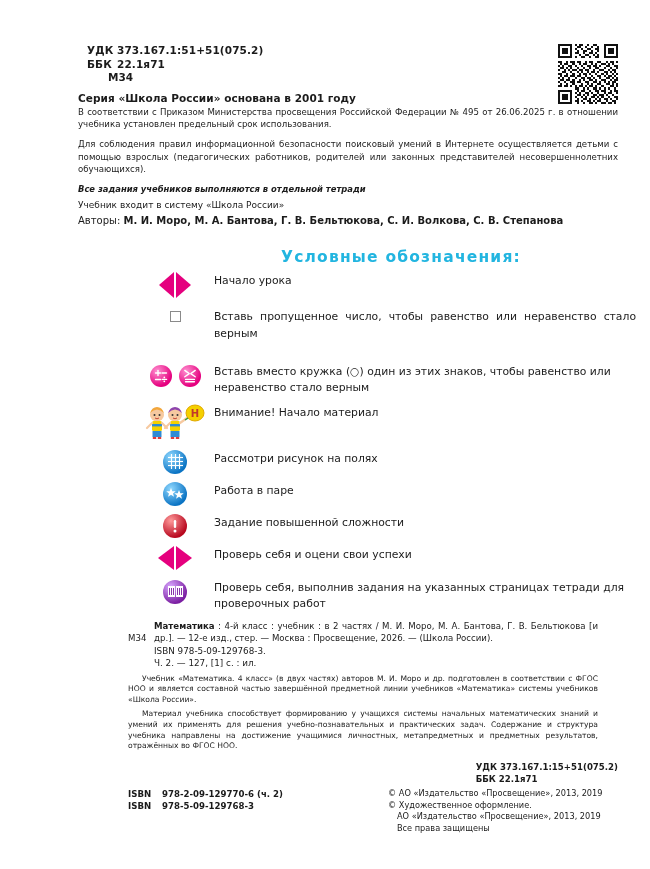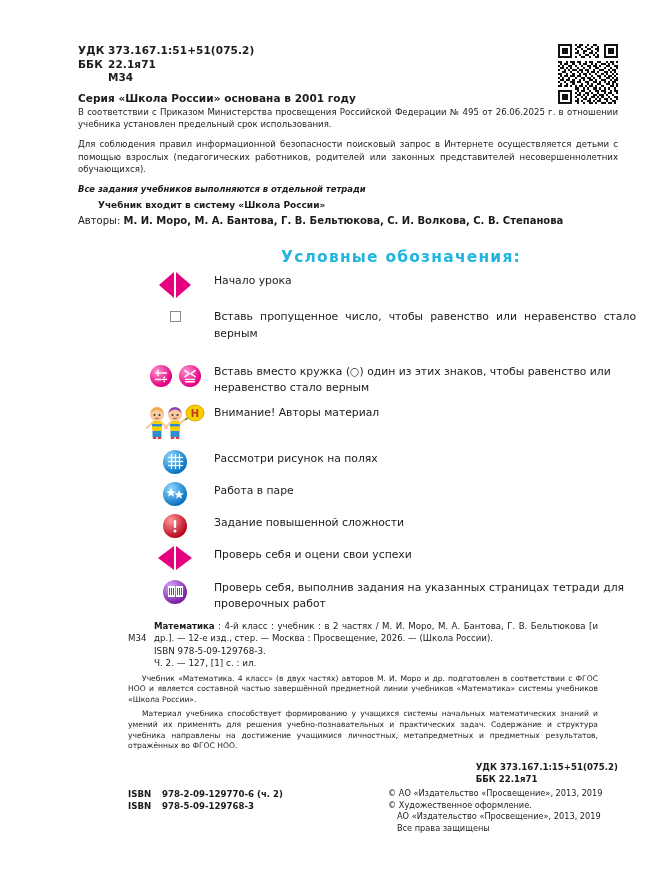--- a/index.html
+++ b/index.html
@@ -9,36 +9,36 @@
     background: #ffffff;
     font-family: "DejaVu Sans", "Liberation Sans", sans-serif;
     color: #1b1b1b;
     position: relative;
     overflow: hidden;
   }
   .page { position:absolute; left:0; top:0; width:650px; height:869px; }
 
   
   .top-block { position:absolute; left:78px; top:44px; width:500px; }
-  .class-row { display:flex; font-size:10.5px; line-height:13.5px; font-weight:700; letter-spacing:.1px;}
+  .class-row { display:flex; font-size:10.5px; line-height:13.5px; font-weight:700; letter-spacing:.1px;margin-left:9px;}
   .class-key { width:30px; flex:0 0 30px; }
   .class-val { white-space:pre; }
   .class-sub { margin-left:30px; font-size:10.5px; line-height:13.5px; font-weight:700; }
   .series-line { margin-top:7px; font-size:10.5px; font-weight:700; letter-spacing:.05px; }
 
   
   .qr { position:absolute; right:32px; top:44px; width:60px; height:60px; }
   .qr svg { display:block; }
 
   
   .para-block { position:absolute; left:78px; top:106px; width:540px; }
   .para { font-size:8.6px; line-height:12.2px; text-align:justify; margin-bottom:8px; }
   .para:last-child { margin-bottom:0; }
   .note-italic { font-size:8.4px; font-weight:700; font-style:italic; line-height:12px; margin-bottom:4px; }
-  .note-bold { font-size:9px; font-weight:700; line-height:12px; margin-bottom:3px;margin-left:20px;}
+  .note-bold { font-size:9px; font-weight:400; line-height:12px; margin-bottom:3px;}
   .authors { font-size:10px; line-height:14px; }
   .authors b { font-weight:700; }
 
   
   .legend-title {
     position:absolute; left:16px; top:248px; width:650px;
     text-align:center; padding-left:120px;
     color:#22b5e0; font-weight:700; font-size:15.5px; letter-spacing:1.2px;
   }
   .legend { position:absolute; left:136px; top:272px; width:500px; }
@@ -338,21 +338,21 @@
           <rect x="18" y="28" width="1" height="1"></rect>
           <rect x="21" y="28" width="2" height="1"></rect>
         <rect x="24" y="28" width="2" height="1"></rect>
           <rect x="27" y="28" width="1" height="1"></rect>
       </g>
     </svg>
   </div>
 
   <div class="para-block">
     <div class="para">В соответствии с Приказом Министерства просвещения Российской Федерации № 495 от 26.06.2025 г. в отношении учебника установлен предельный срок использования.</div>
-    <div class="para">Для соблюдения правил информационной безопасности поисковый запрос в Интернете осуществляется детьми с помощью взрослых (педагогических работников, родителей или законных представителей несовершеннолетних обучающихся).</div>
+    <div class="para">Для соблюдения правил информационной безопасности поисковый умений в Интернете осуществляется детьми с помощью взрослых (педагогических работников, родителей или законных представителей несовершеннолетних обучающихся).</div>
     <div class="note-italic">Все задания учебников выполняются в отдельной тетради</div>
     <div class="note-bold">Учебник входит в систему «Школа России»</div>
     <div class="authors">
       <span>Авторы:</span>
       <b>М. И. Моро, М. А. Бантова, Г. В. Бельтюкова, С. И. Волкова, С. В. Степанова</b>
     </div>
   </div>
 
   <div class="legend-title">Условные  обозначения:</div>
 
@@ -436,21 +436,21 @@
           <rect x="26.8" y="33" width="3.4" height="2" fill="#e03a3a"></rect>
           <rect x="31.8" y="33" width="3.4" height="2" fill="#e03a3a"></rect>
           <line x1="26" y1="19" x2="21" y2="24" stroke="#f6c9a0" stroke-width="2.2" stroke-linecap="round"></line>
           <line x1="36" y1="19" x2="43" y2="14" stroke="#f6c9a0" stroke-width="2.2" stroke-linecap="round"></line>
 
           <ellipse cx="51" cy="9" rx="9" ry="8" fill="#f5d000" stroke="#e0a800" stroke-width="1"></ellipse>
           <text x="51" y="13" font-size="10" font-weight="700" fill="#c0392b" text-anchor="middle" font-family="DejaVu Sans, sans-serif">Н</text>
           <line x1="44" y1="14" x2="41" y2="16" stroke="#2e9b3f" stroke-width="1.5"></line>
         </svg>
       </div>
-      <div class="leg-text">Внимание!  Авторы  материал</div>
+      <div class="leg-text">Внимание!  Начало  материал</div>
     </div>
 
     <div class="leg-row" style="margin-bottom:8px;">
       <div class="leg-icon">
         <span class="circ circ-blue" style="width:24px;height:24px;">
           <svg width="17" height="17" viewBox="0 0 17 17">
             <g stroke="#ffffff" stroke-width="1.15">
               <line x1="1" y1="4.5" x2="16" y2="4.5"></line>
                 <line x1="1" y1="8.5" x2="16" y2="8.5"></line>
                 <line x1="1" y1="12.5" x2="16" y2="12.5"></line>

